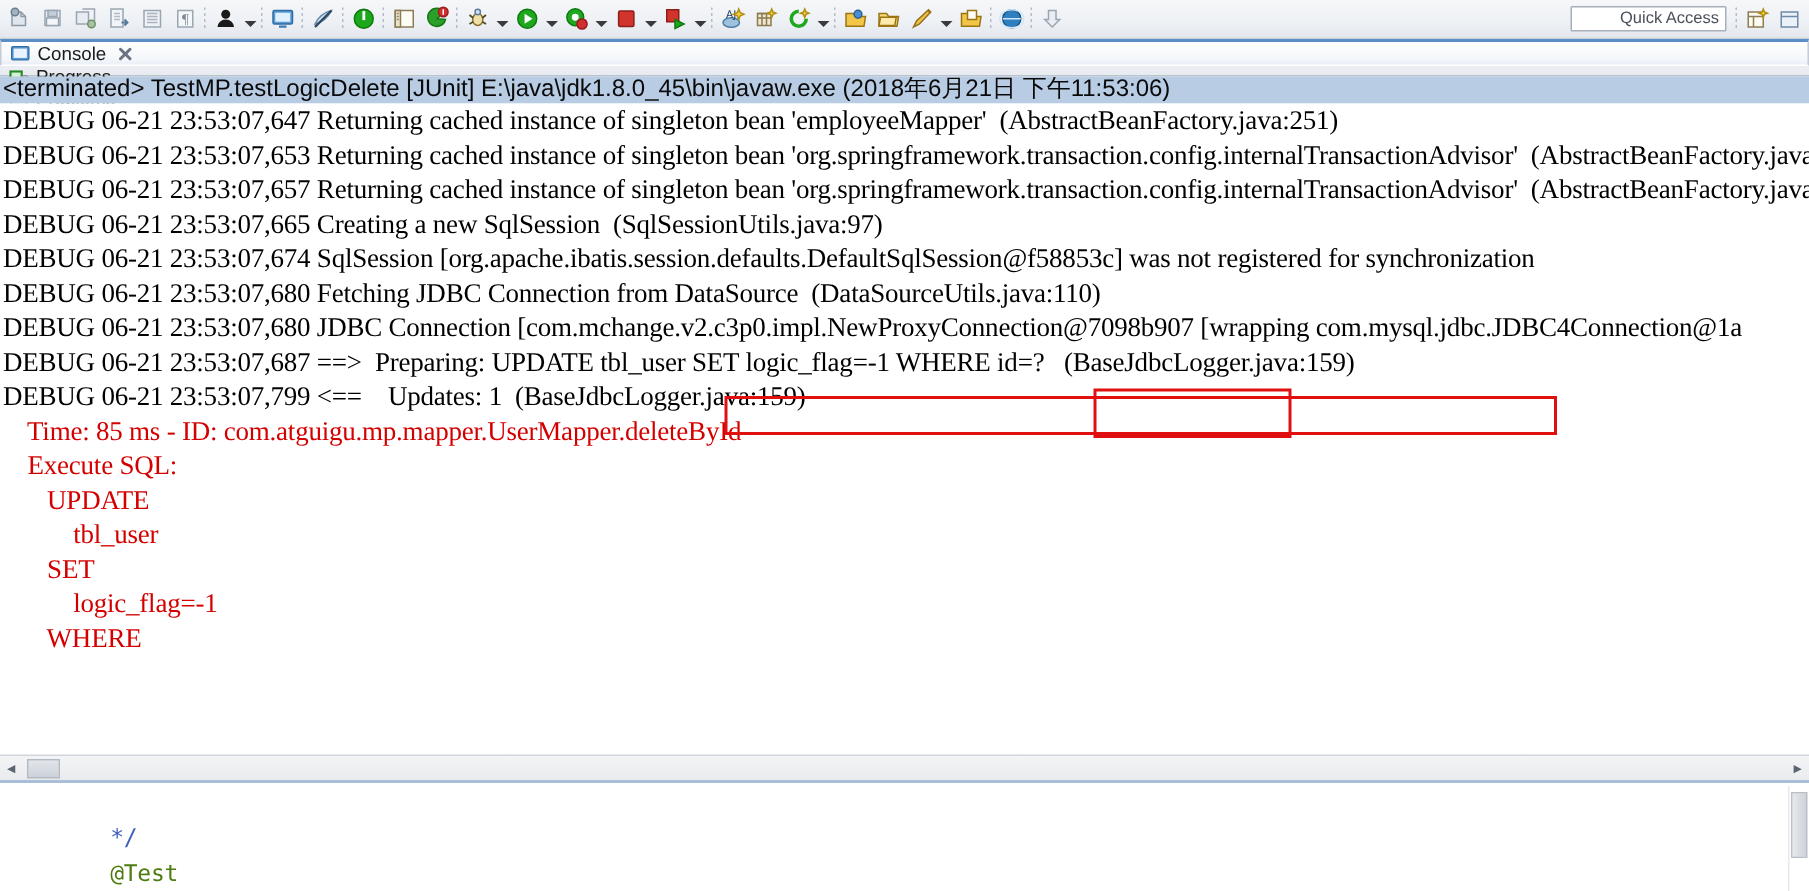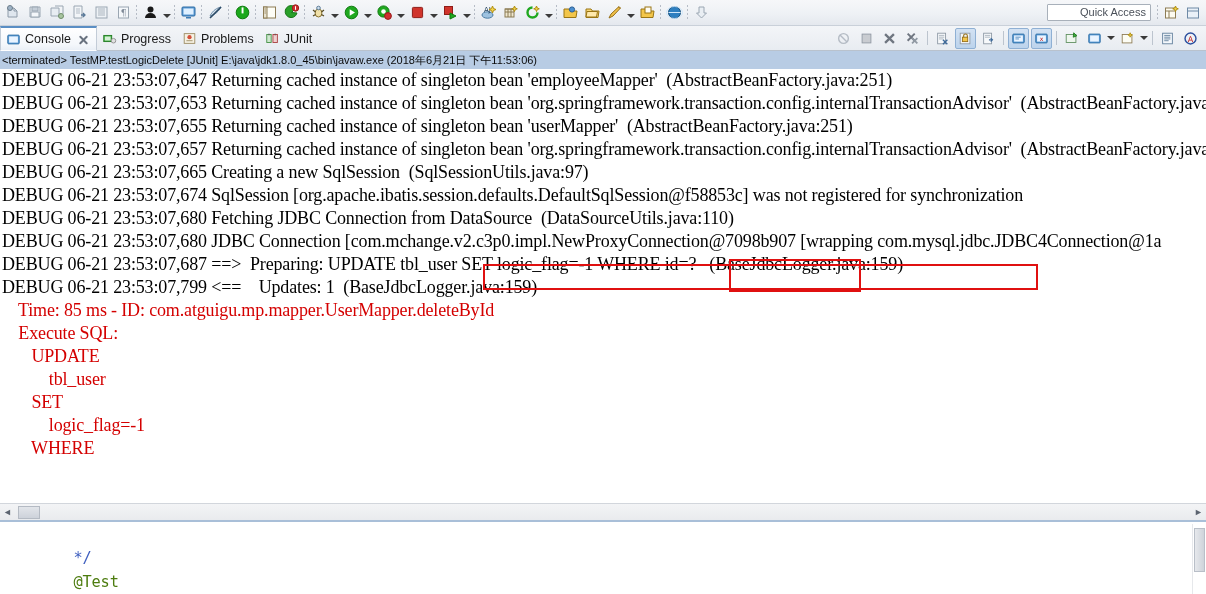--- a/index.html
+++ b/index.html
@@ -53,21 +53,21 @@
 
   
   .ic { width: 17px; height: 17px; position: relative; display:block; }
   .ic svg { display: block; width: 17px; height: 17px; }
 
   
   .tabbar {
     position: absolute; top: 26px; left: 0; width: 1206px; height: 25px;
     background: linear-gradient(to bottom, #f3f5f8 0%, #e8ecf1 100%);
     border-bottom: 1px solid #b9c2cd;
-    display: flex; align-items: stretch;
+    display: flex; align-items: stretch; flex-direction: column;
   }
   .tab {
     display: flex; align-items: center; gap: 4px;
     padding: 0 6px 0 5px; font-size: 12.5px; color: #1a1a1a;
     white-space: nowrap; height: 25px;
   }
   .tab.active {
     background: linear-gradient(to bottom, #ffffff 0%, #f4f7fb 75%, #eaeff6 100%);
     border-top: 2px solid #5a8ec4;
     border-left: 1px solid #c3ccd7; border-right: 1px solid #c3ccd7;
@@ -104,21 +104,21 @@
     content: ""; width: 0; height: 0;
     border-left: 4px solid transparent; border-right: 4px solid transparent;
     border-top: 4px solid #3a3a3a;
   }
 
   
   .statusline {
     position: absolute; top: 51px; left: 0; width: 1206px; height: 18px;
     background: #b8cce4;
     font-family: "Liberation Sans", sans-serif;
-    font-size: 11px; color: #0a0a0a;
+    font-size: 16px; color: #0a0a0a;
     line-height: 18px; padding-left: 2px; white-space: nowrap; overflow: hidden;
   }
 
   
   .console {
     position: absolute; top: 69px; left: 0; width: 1206px; height: 434px;
     background: #ffffff; overflow: hidden;
   }
   .cline {
     font-family: Liberation Serif, serif;
@@ -616,21 +616,20 @@
           </span>
       </div>
     </div>
   </div>
 
   <div class="statusline">&lt;terminated&gt; TestMP.testLogicDelete [JUnit] E:\java\jdk1.8.0_45\bin\javaw.exe (2018年6月21日 下午11:53:06)</div>
 
   <div class="console">
     <div class="cline">DEBUG 06-21 23:53:07,647 Returning cached instance of singleton bean 'employeeMapper'  (AbstractBeanFactory.java:251)</div>
     <div class="cline">DEBUG 06-21 23:53:07,653 Returning cached instance of singleton bean 'org.springframework.transaction.config.internalTransactionAdvisor'  (AbstractBeanFactory.java:251)</div>
-    <div class="cline">DEBUG 06-21 23:53:07,655 Returning cached instance of singleton bean 'userMapper'  (AbstractBeanFactory.java:251)</div>
     <div class="cline">DEBUG 06-21 23:53:07,657 Returning cached instance of singleton bean 'org.springframework.transaction.config.internalTransactionAdvisor'  (AbstractBeanFactory.java:251)</div>
     <div class="cline">DEBUG 06-21 23:53:07,665 Creating a new SqlSession  (SqlSessionUtils.java:97)</div>
     <div class="cline">DEBUG 06-21 23:53:07,674 SqlSession [org.apache.ibatis.session.defaults.DefaultSqlSession@f58853c] was not registered for synchronization</div>
     <div class="cline">DEBUG 06-21 23:53:07,680 Fetching JDBC Connection from DataSource  (DataSourceUtils.java:110)</div>
     <div class="cline">DEBUG 06-21 23:53:07,680 JDBC Connection [com.mchange.v2.c3p0.impl.NewProxyConnection@7098b907 [wrapping com.mysql.jdbc.JDBC4Connection@1a</div>
     <div class="cline">DEBUG 06-21 23:53:07,687 ==&gt;  Preparing: UPDATE tbl_user SET logic_flag=-1 WHERE id=?   (BaseJdbcLogger.java:159)</div>
     <div class="cline">DEBUG 06-21 23:53:07,799 &lt;==    Updates: 1  (BaseJdbcLogger.java:159)</div>
     <div class="cline red"> Time: 85 ms - ID: com.atguigu.mp.mapper.UserMapper.deleteById</div>
     <div class="cline red"> Execute SQL:</div>
     <div class="cline red">    UPDATE</div>

